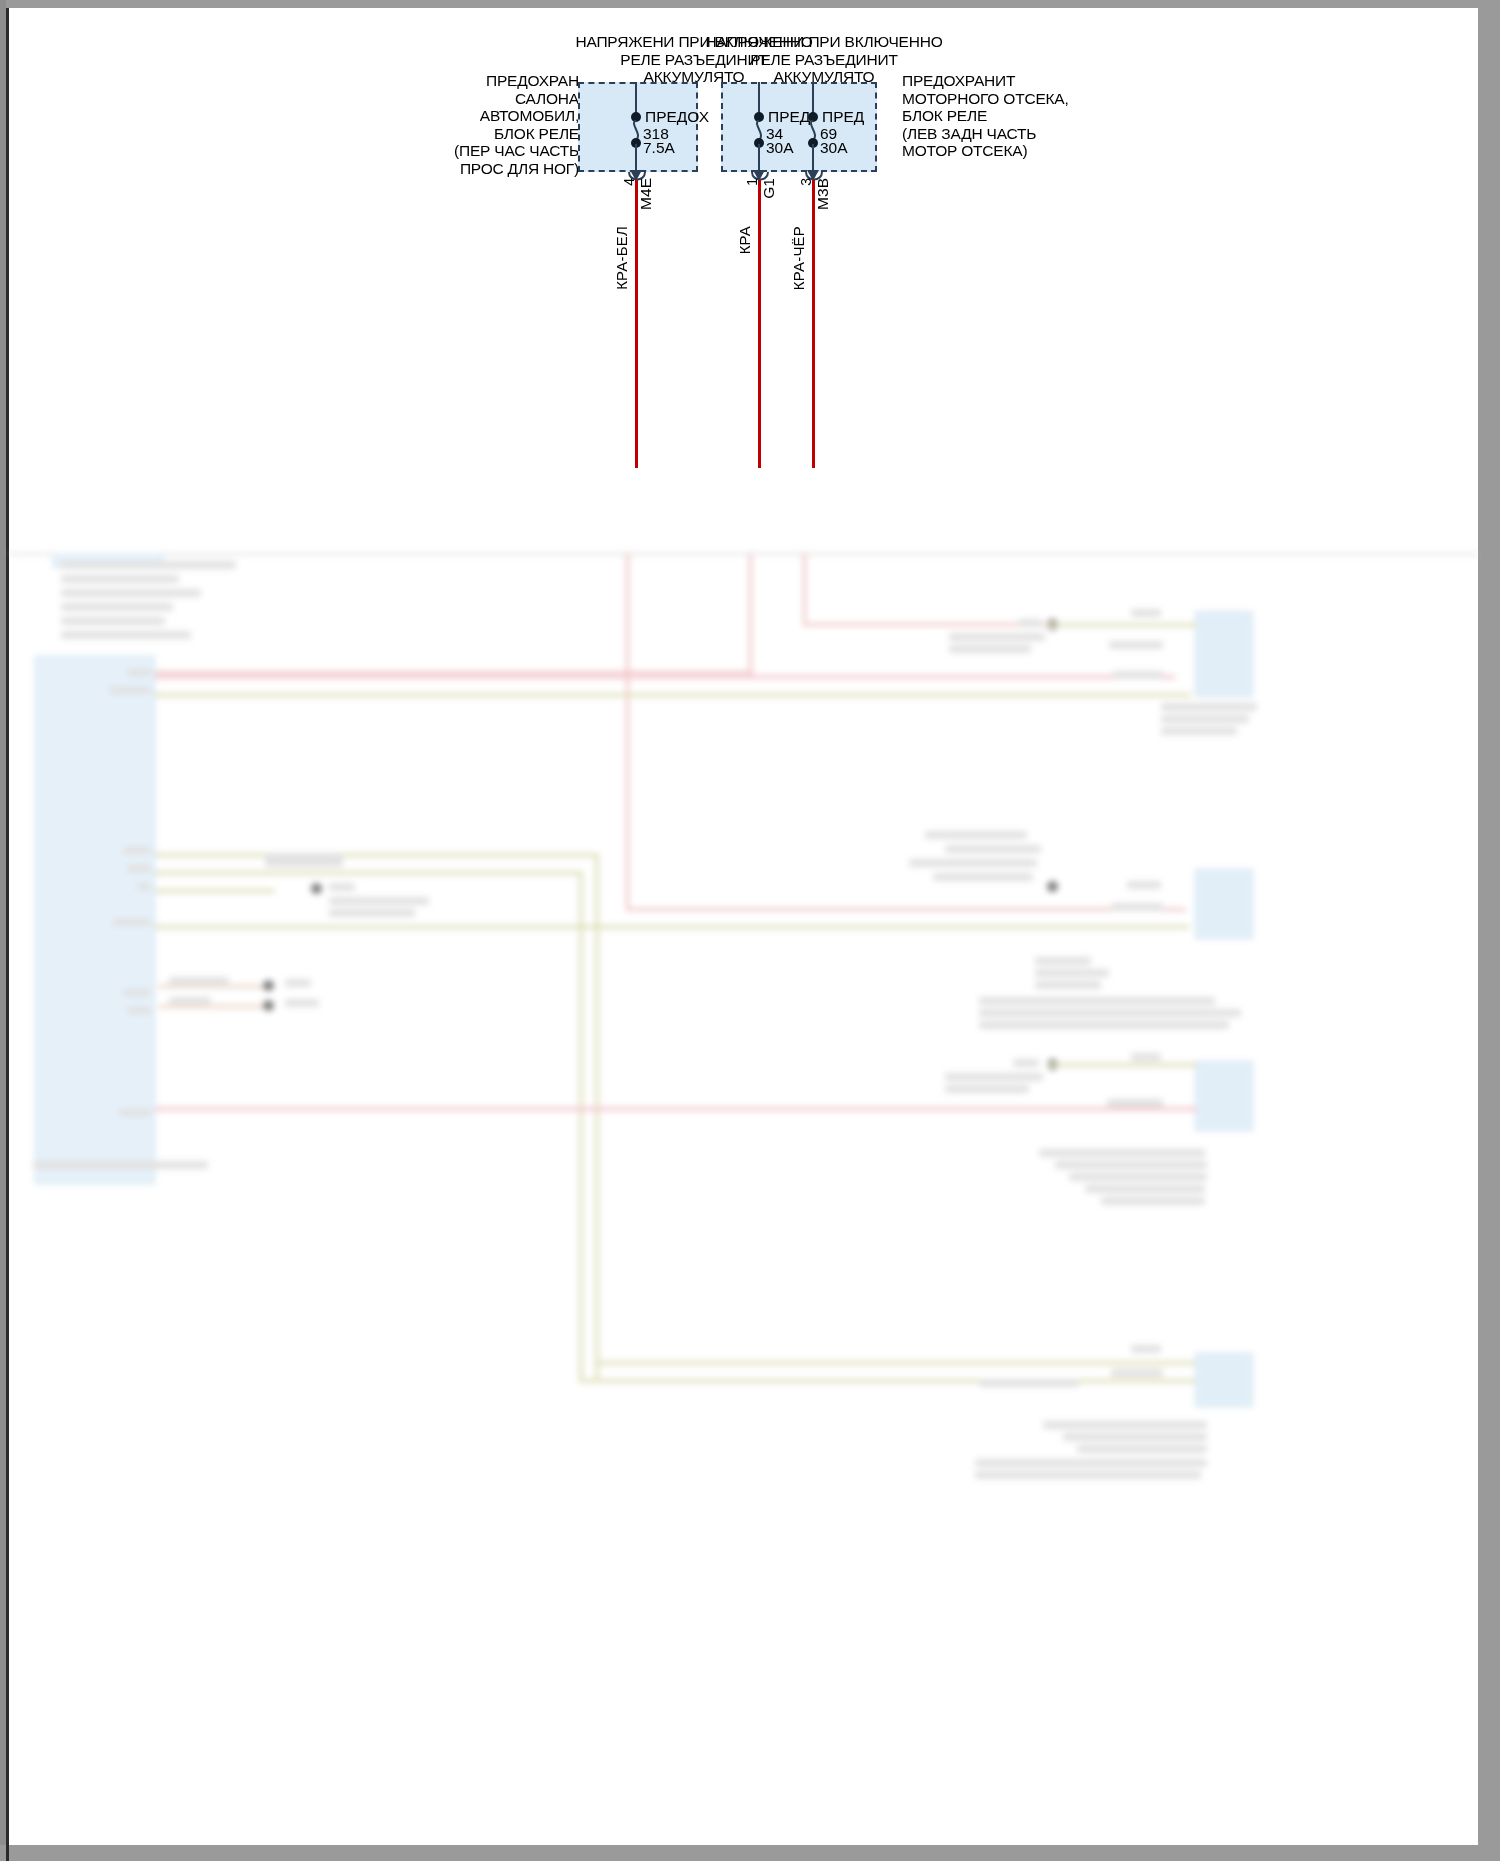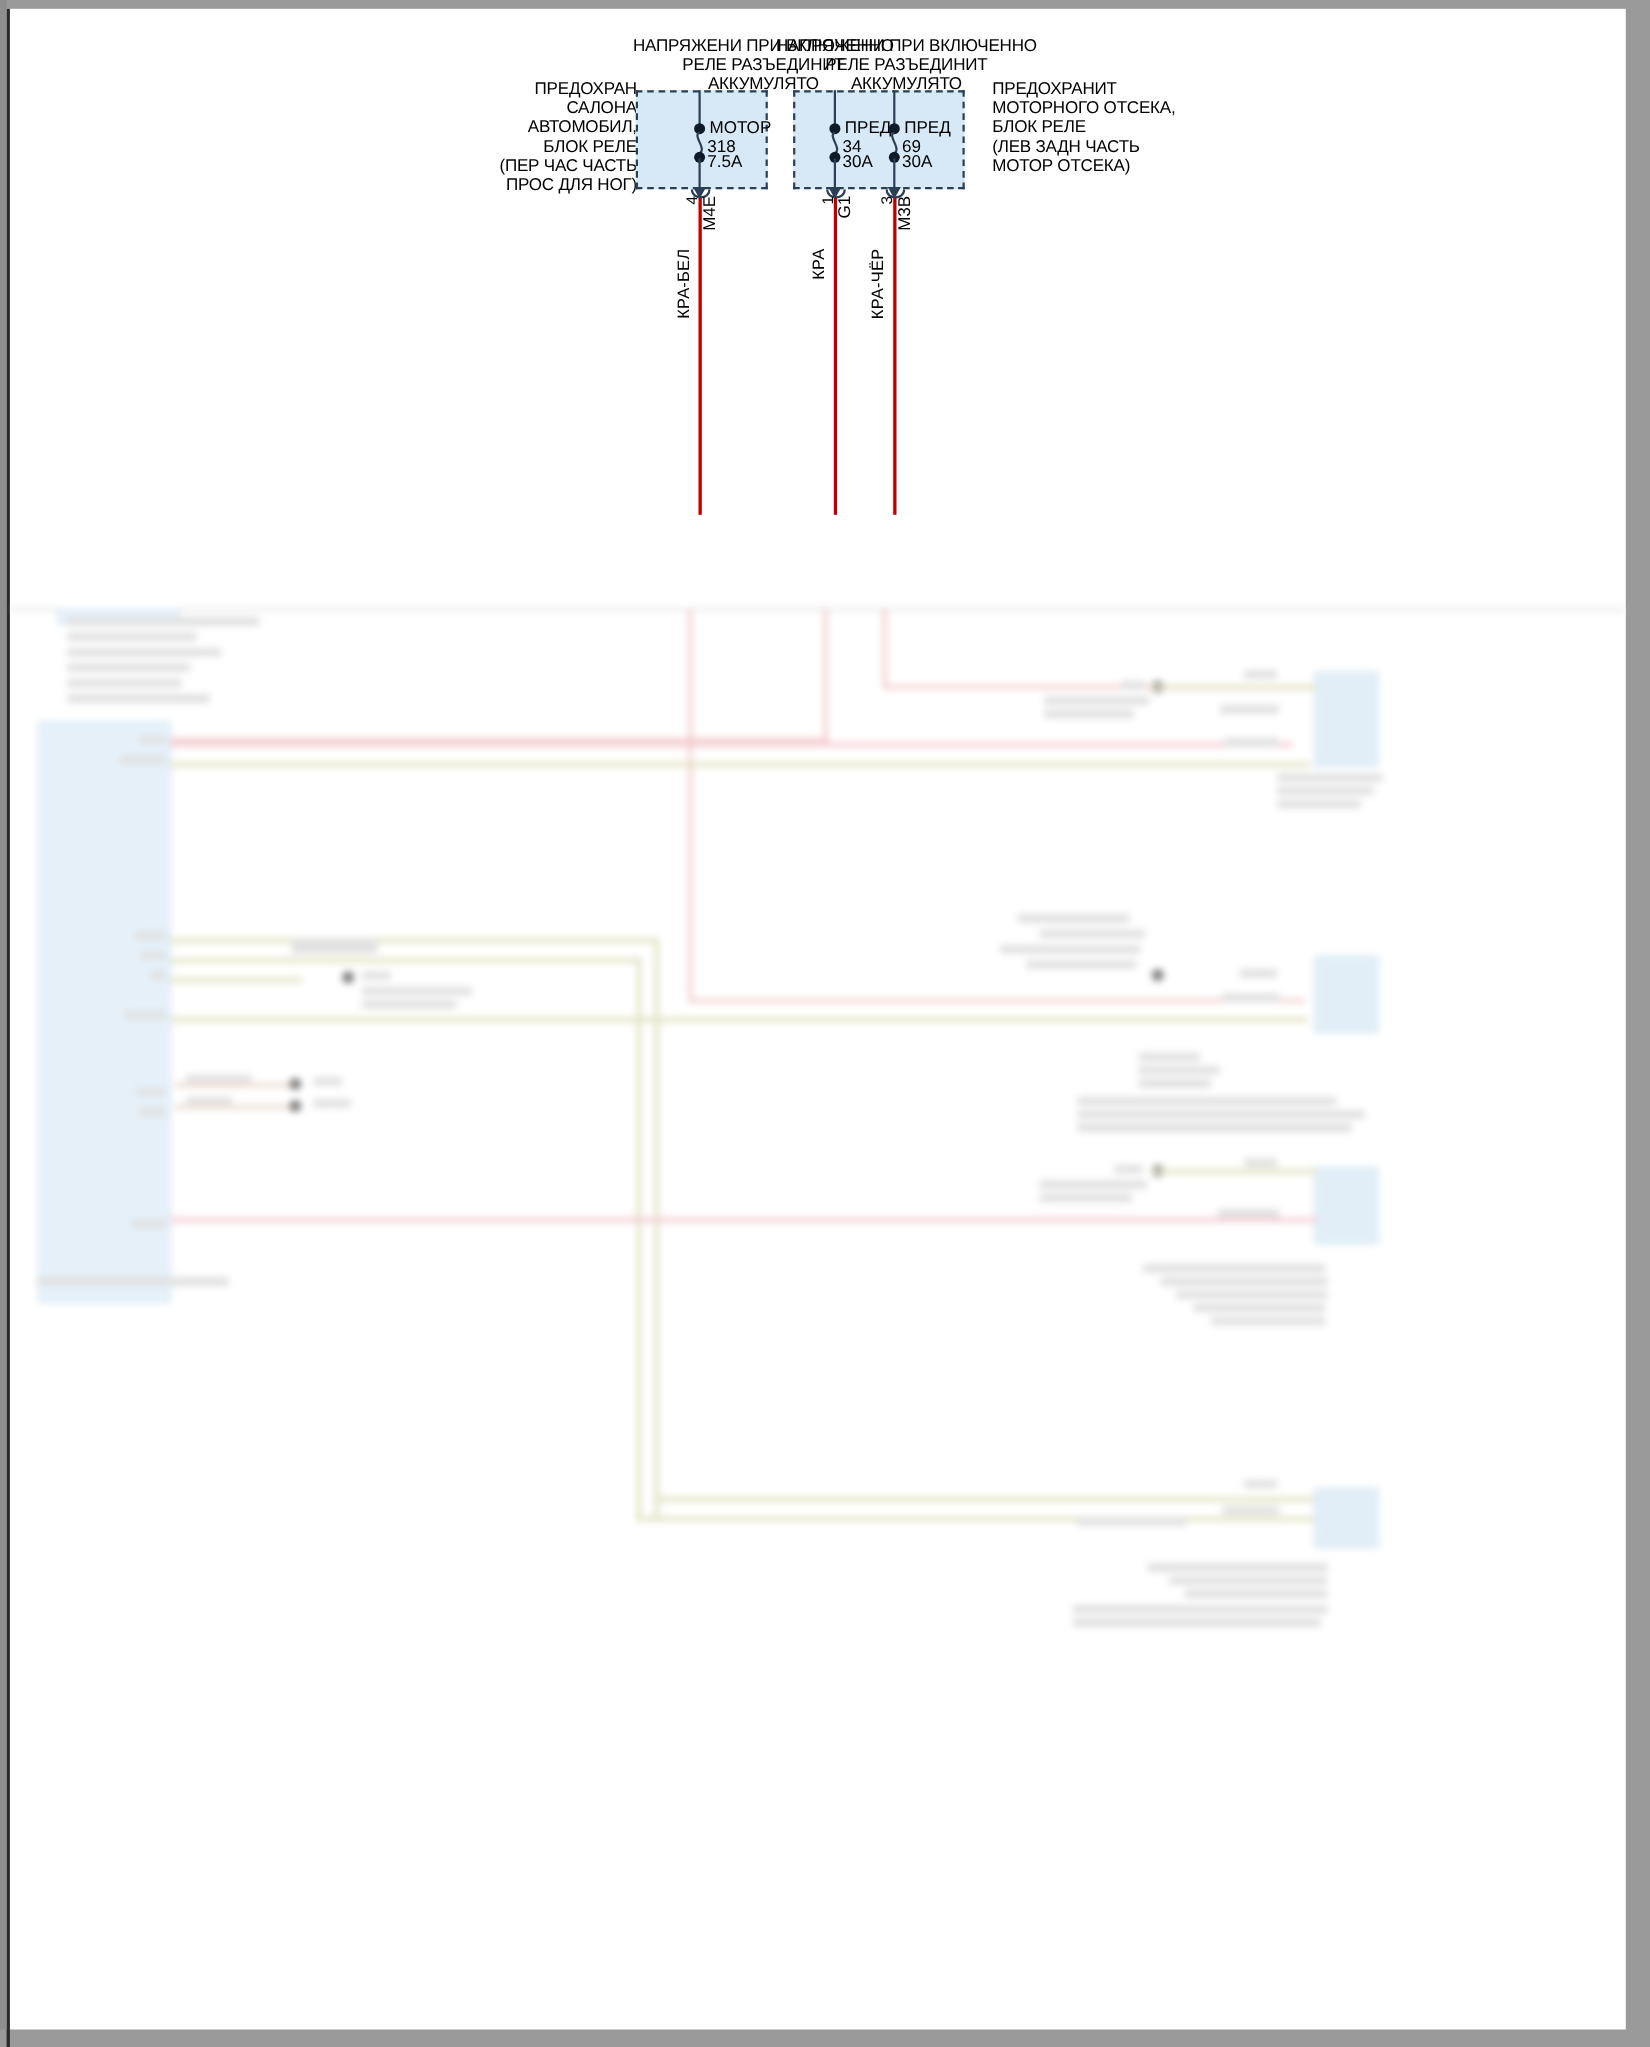--- a/index.html
+++ b/index.html
@@ -165,21 +165,21 @@
     <div class="fuse-wrap" style="left:626px; top:74px; width:2px; height:98px;">
       <div class="fuse-vline" style="height:34px;"></div>
       <div class="fuse-dot" style="top:30px;"></div>
       <svg class="fuse-squiggle" style="top:38px;" width="20" height="20" viewBox="0 0 20 20">
         <path d="M10 0 C3 4, 17 14, 10 20" stroke="#2b3f56" stroke-width="2" fill="none"></path>
       </svg>
       <div class="fuse-dot" style="top:56px;"></div>
       <div class="fuse-vline" style="top:62px; height:28px;"></div>
       <div class="fuse-arrow" style="top:88px;"></div>
     </div>
-    <div class="fuse-label" style="left:636px; top:100px;">МОТОР</div>
+    <div class="fuse-label" style="left:636px; top:100px;">ПРЕДОХ</div>
     <div class="fuse-label" style="left:634px; top:117px;">318</div>
     <div class="fuse-label" style="left:634px; top:131px;">7.5A</div>
 
     <svg class="pin-cup" style="left:619px; top:164px;" width="18" height="12" viewBox="0 0 18 12">
       <path d="M1 0 C1 10, 17 10, 17 0" stroke="#2b3f56" stroke-width="2" fill="none"></path>
     </svg>
     <div class="pin-num" style="left:612px; top:170px;">4</div>
     <div class="pin-id" style="left:628px; top:170px;">M4E</div>
 
     <div class="wire-v" style="left:626px; top:172px; height:288px;"></div>

